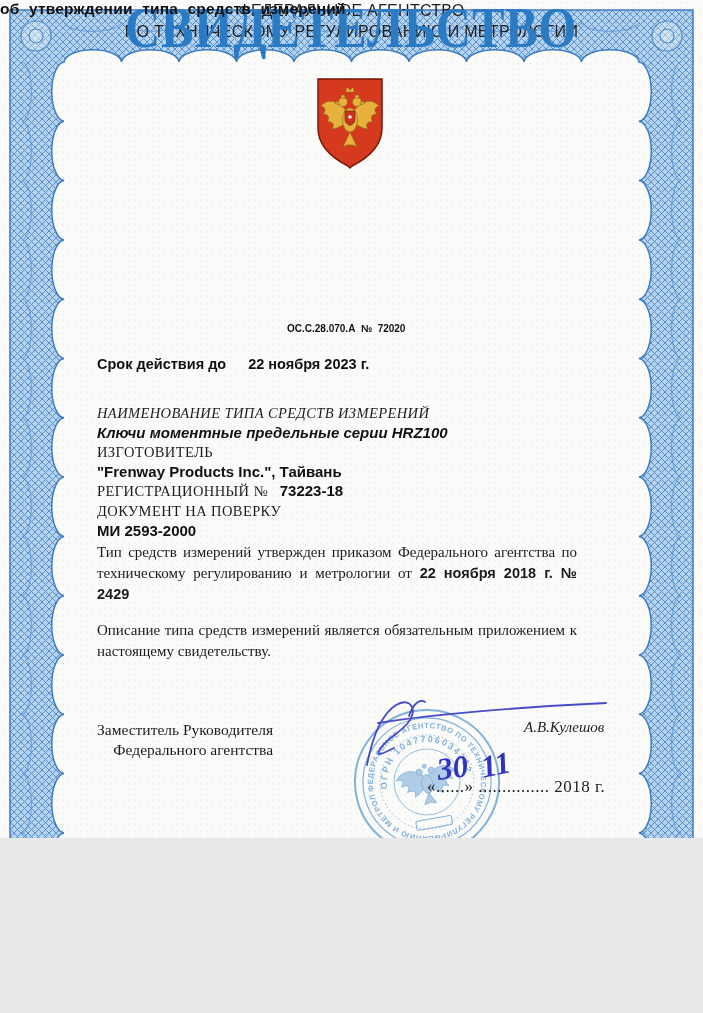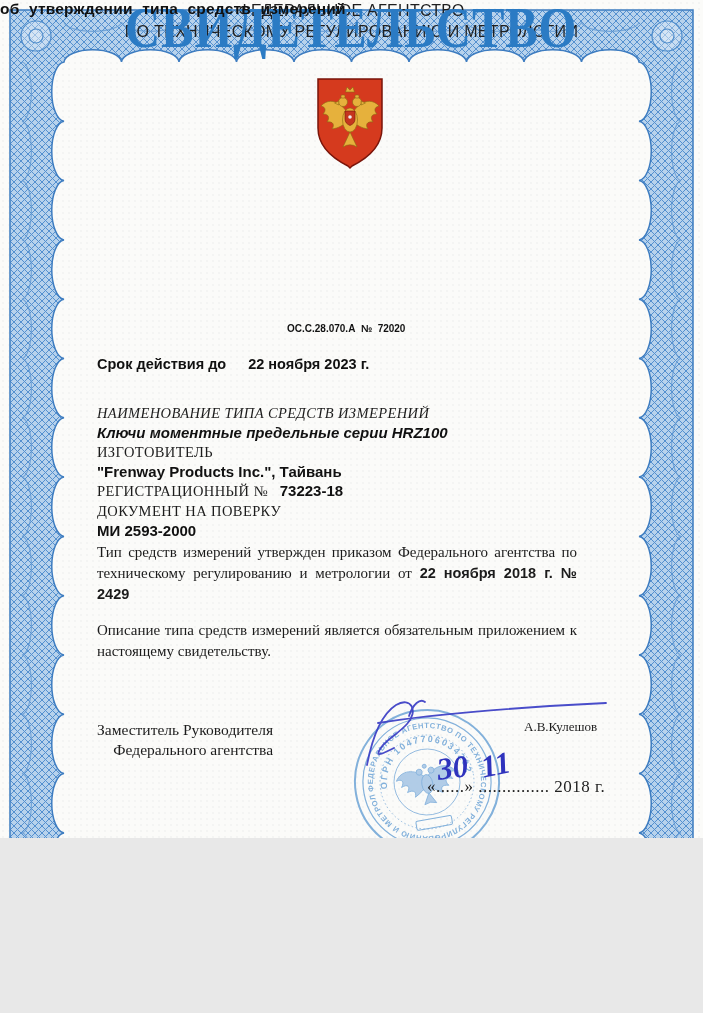--- a/index.html
+++ b/index.html
@@ -42,21 +42,21 @@
   .field{margin-top:0;}
   .field.first{margin-top:14px;font-style:italic;}
   .inline-val{margin-left:12px;}
   .para{margin-top:2px; font-family:"Liberation Serif", serif; font-size:15px;
     line-height:21px; text-align:justify; color:#1b1b1b;}
   .para .bold-sans{font-family:"Liberation Sans", sans-serif; font-weight:700;
     font-size:14.5px;}
 
   
   .sig-position{left:97px; top:720px; font-size:15.5px; line-height:19.5px;text-align:right;}
-  .sig-name{left:524px; top:719px; font-size:13px;}
+  .sig-name{left:524px; top:719px; font-size:15px;font-style:italic;}
   .date-line{left:427px; top:777px; font-size:17px; letter-spacing:.5px; color:#222;}
   .hw{font-family:"Liberation Serif", serif; font-style:italic; font-weight:700;
     color:#2f33bd;}
   .hw-day{left:437px; top:750px; font-size:31px; transform:rotate(-8deg);}
   .hw-month{left:481px; top:747px; font-size:31px; transform:rotate(-12deg);}
 
   
   .series{left:97px; top:889px; font-family:"Liberation Sans", sans-serif;
     font-size:20px; color:#222;}
   .num-sign{left:549px; top:889px; font-size:15px;}

